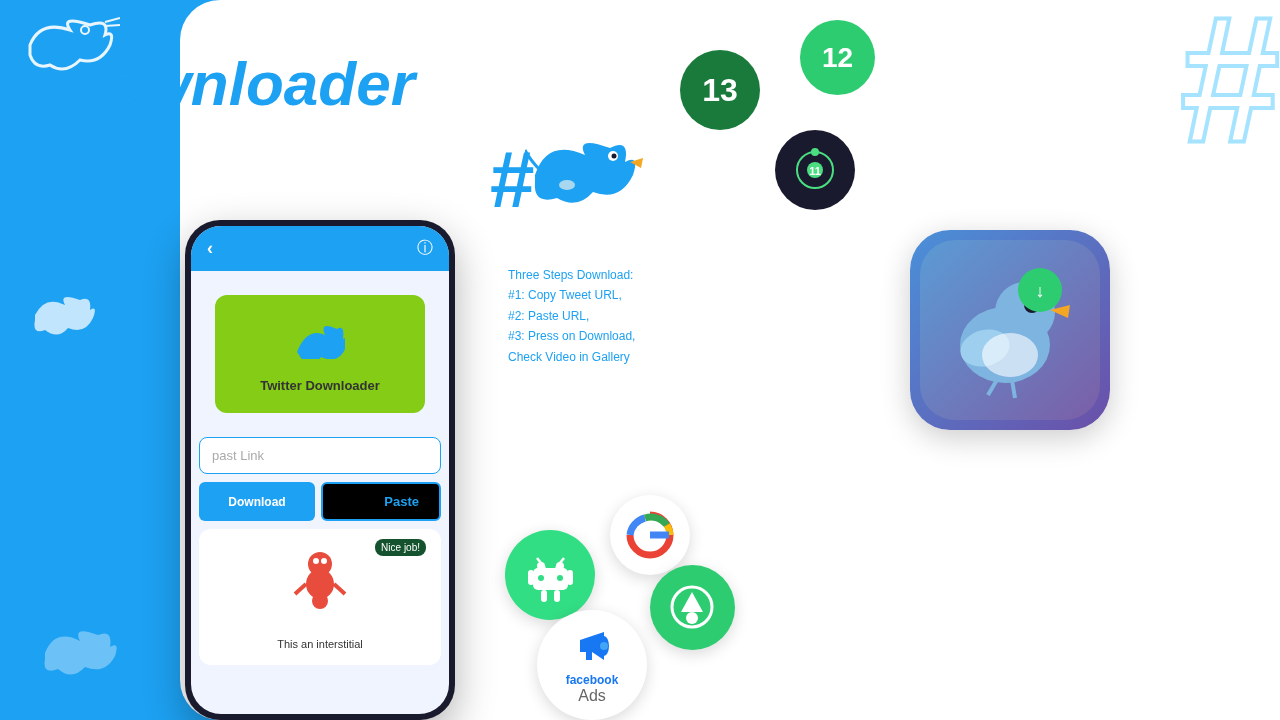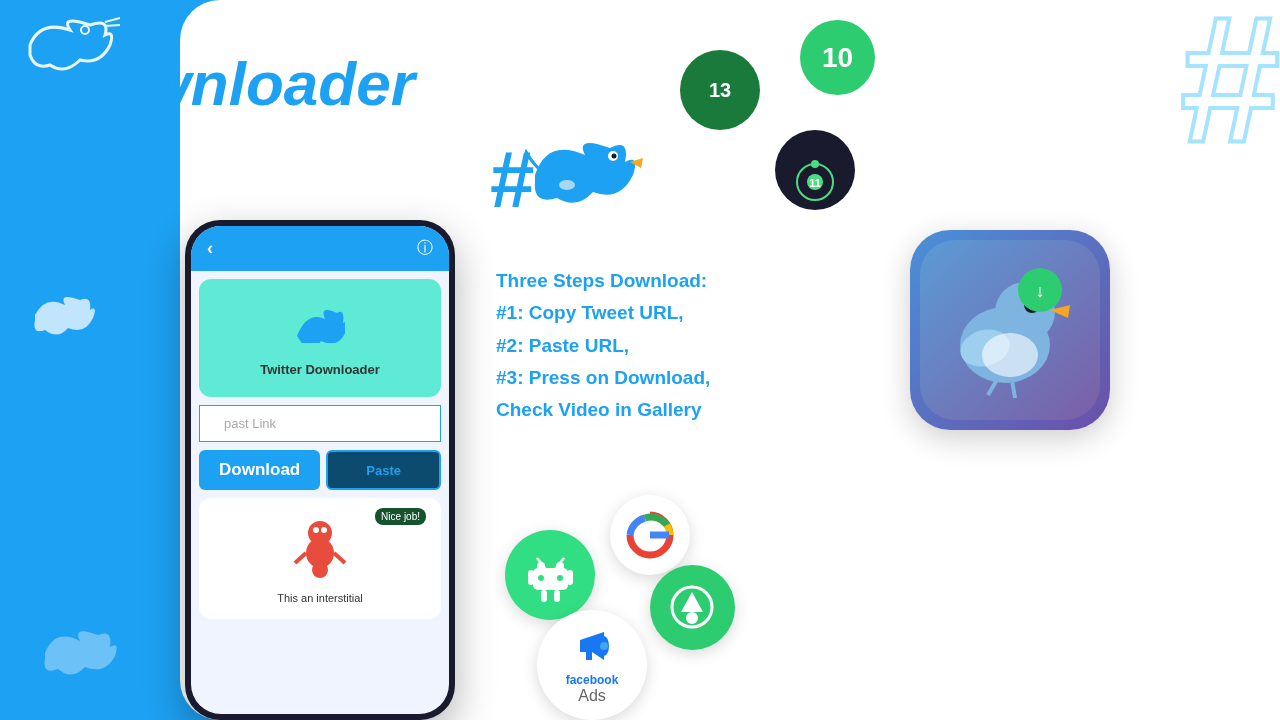--- a/index.html
+++ b/index.html
@@ -105,21 +105,21 @@
       top: 50px;
       left: 680px;
       width: 80px;
       height: 80px;
       border-radius: 50%;
       background: #1a7a3c;
       display: flex;
       align-items: center;
       justify-content: center;
       color: white;
-      font-size: 20px;
+      font-size: 32px;
       font-weight: bold;
     }
 
     .android-badge-12 {
       position: absolute;
       top: 20px;
       left: 800px;
       width: 75px;
       height: 75px;
       border-radius: 50%;
@@ -134,21 +134,21 @@
 
     .android-badge-11 {
       position: absolute;
       top: 130px;
       left: 775px;
       width: 80px;
       height: 80px;
       border-radius: 50%;
       background: #1a1a2e;
       display: flex;
-      align-items: flex-end;
+      align-items: center;
       justify-content: center;
       color: white;
       font-size: 14px;
       font-weight: bold;
     }
 
     
     .big-hashtag-bird {
       position: absolute;
       top: 130px;
@@ -161,26 +161,26 @@
       font-size: 80px;
       font-weight: 900;
       color: #1da1f2;
       margin-right: -10px;
     }
 
     
     .steps-text {
       position: absolute;
       top: 265px;
-      left: 496px;
+      left: 508px;
       width: 310px;
       color: #1da1f2;
-      font-size: 19px;
+      font-size: 12px;
       line-height: 1.7;
-      font-weight: 700;
+      font-weight: 400;
     }
 
     
     .app-icon {
       position: absolute;
       top: 230px;
       right: 170px;
       width: 200px;
       height: 200px;
       border-radius: 40px;
@@ -249,22 +249,22 @@
       font-size: 18px;
       font-weight: bold;
     }
 
     .phone-info {
       color: white;
       font-size: 16px;
     }
 
     .phone-logo-area {
-      background: #5eead4;
-      margin: 8px;
+      background: #84cc16;
+      margin: 24px;
       border-radius: 12px;
       padding: 20px;
       text-align: center;
     }
 
     .phone-twitter-icon {
       font-size: 48px;
       color: #1da1f2;
       margin-bottom: 8px;
     }
@@ -272,52 +272,53 @@
     .phone-app-title {
       font-size: 13px;
       font-weight: bold;
       color: #333;
     }
 
     .phone-input-area {
       margin: 8px;
       background: white;
       border: 1.5px solid #1da1f2;
-      border-radius: 0;
-      padding: 10px 24px;
+      border-radius: 8px;
+      padding: 10px 12px;
       font-size: 13px;
       color: #aaa;
     }
 
     .phone-buttons {
       display: flex;
       margin: 8px;
       gap: 6px;
     }
 
     .phone-btn-download {
       background: #1da1f2;
       color: white;
       border: none;
       border-radius: 6px;
       padding: 10px 20px;
-      font-size: 17px;
+      font-size: 12px;
       font-weight: bold;
       flex: 1;
     }
 
     .phone-btn-paste {
-      background: #0c4a6e;
+      background: #000000;
       color: #1da1f2;
       border: 2px solid #1da1f2;
       border-radius: 6px;
       padding: 10px 20px;
       font-size: 13px;
       font-weight: bold;
       flex: 1;
+      text-align: right;
     }
 
     .phone-ad-area {
       margin: 8px;
       background: white;
       border-radius: 12px;
       padding: 15px;
       text-align: center;
       position: relative;
     }
@@ -333,21 +334,21 @@
       background: #14532d;
       color: white;
       font-size: 10px;
       padding: 3px 6px;
       border-radius: 8px;
     }
 
     .phone-ad-text {
       font-size: 11px;
       color: #333;
-      margin-top: 5px;
+      margin-top: 20px;
     }
 
     
     .circle-android {
       position: absolute;
       bottom: 100px;
       left: 505px;
       width: 90px;
       height: 90px;
       border-radius: 50%;
@@ -455,21 +456,21 @@
   <svg width="80" height="65" viewBox="0 0 80 65" fill="white" opacity="0.5">
     <path d="M5,30 Q15,5 40,18 Q32,2 58,12 Q73,6 70,24 Q80,18 75,33 Q65,52 45,44 Q32,58 18,46 Q2,52 5,36 Z"></path>
   </svg>
 </div>
 
 <div class="android-badge-13">
   <span>13</span>
 </div>
 
 <div class="android-badge-12">
-  <span>10</span>
+  <span>12</span>
 </div>
 
 <div class="android-badge-11">
 
   <svg width="55" height="55" viewBox="0 0 55 55">
     <circle cx="27" cy="27" r="18" fill="none" stroke="#4ade80" stroke-width="2"></circle>
     <circle cx="27" cy="27" r="8" fill="#4ade80"></circle>
     <circle cx="27" cy="9" r="4" fill="#4ade80"></circle>
     <text x="27" y="32" text-anchor="middle" fill="white" font-size="11" font-weight="bold">11</text>
   </svg>

